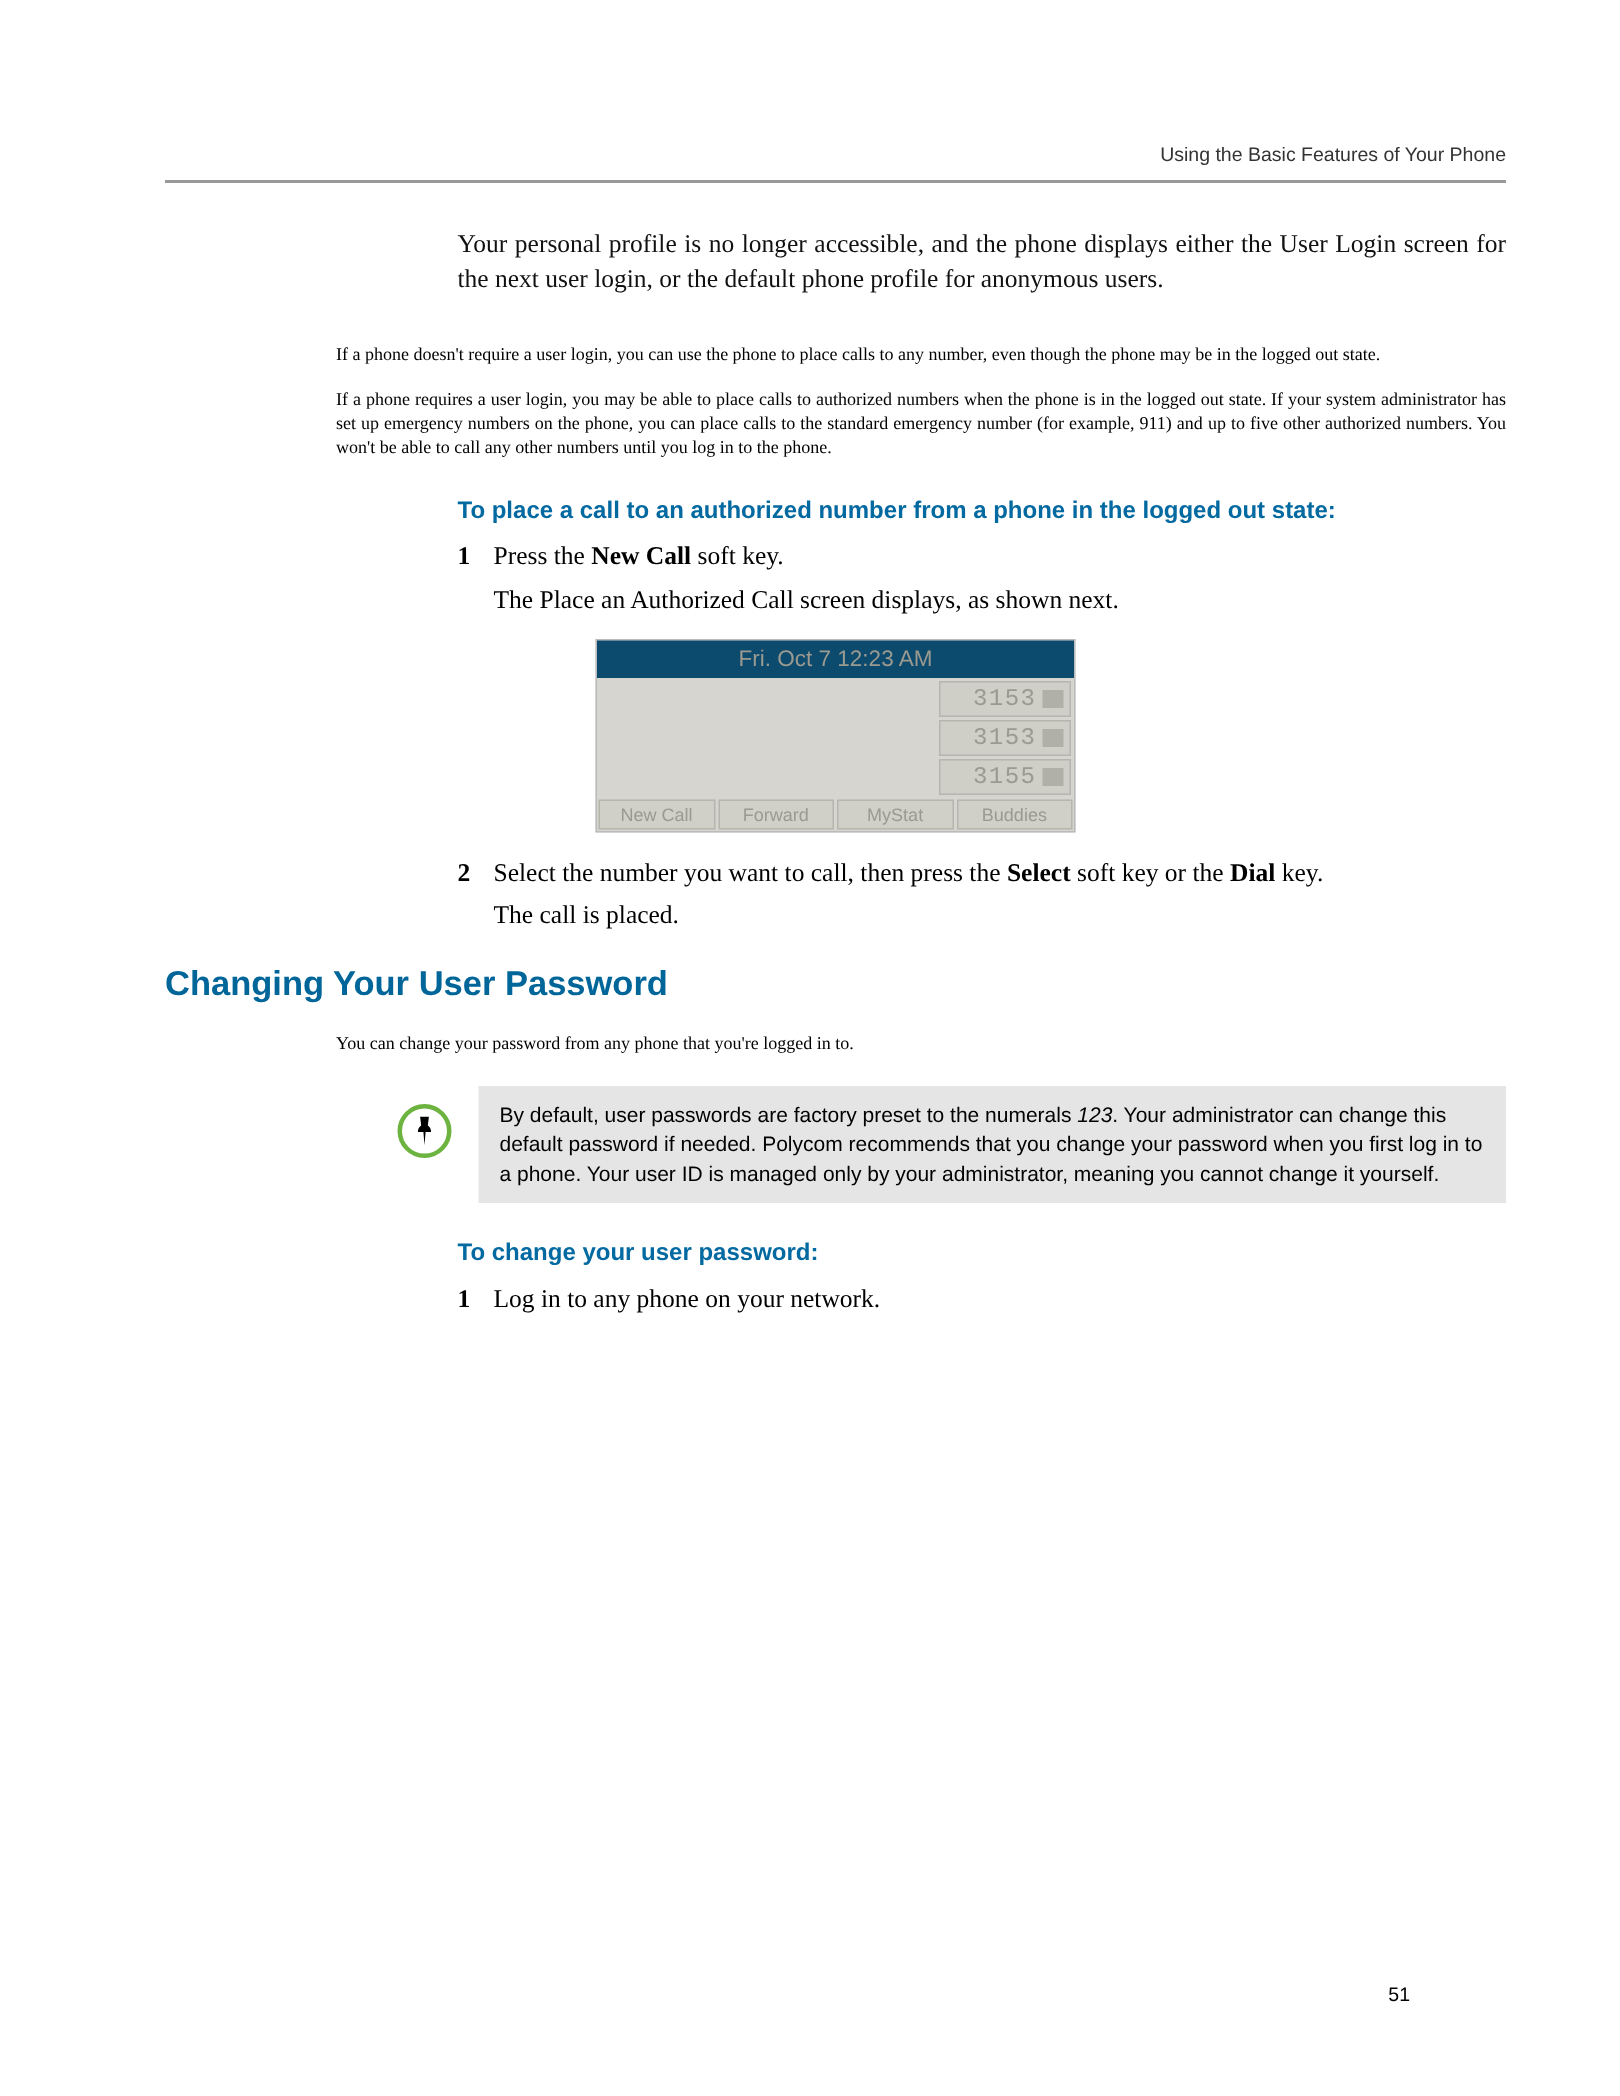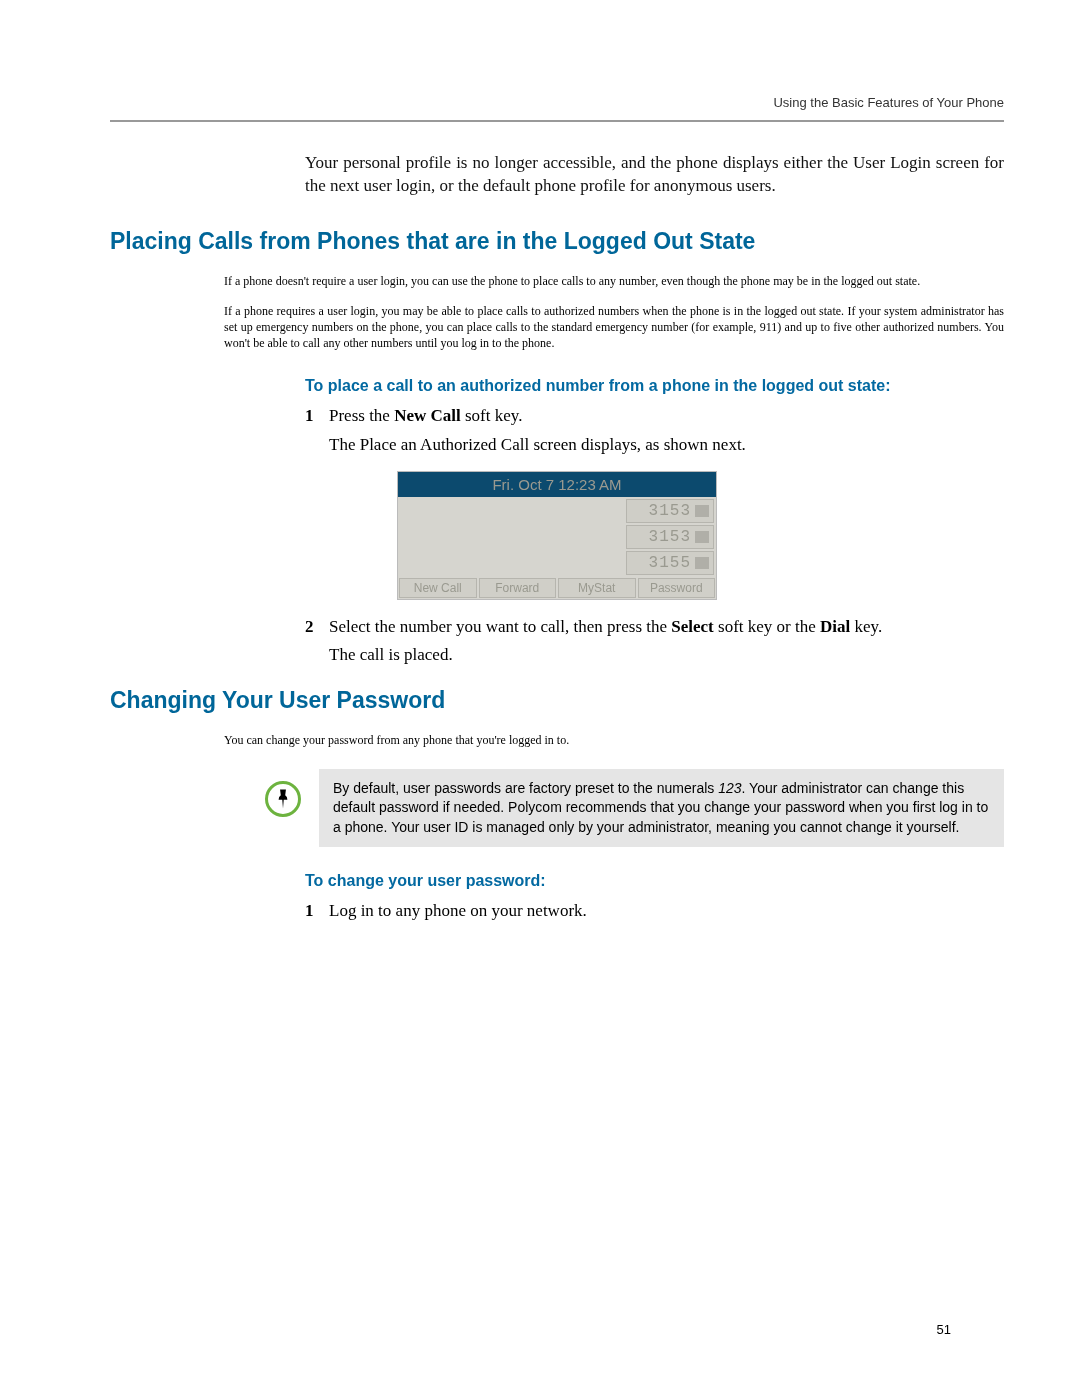--- a/index.html
+++ b/index.html
@@ -152,35 +152,34 @@
     padding: 10px 14px;
     font-family: Arial, Helvetica, sans-serif;
     font-size: 14px;
     line-height: 1.4;
     color: #000;
     flex:1;
   }
   .page-number {
     position: absolute;
     bottom: 60px;
-    right: 129px;
+    right: 140px;
     font-size: 13px;
     font-family: Arial, sans-serif;
   }
 </style>
 </head>
 <body>
 
 <div class="page">
   <div class="header-title">Using the Basic Features of Your Phone</div>
   <hr class="header-rule">
 
   <p class="body-text intro-para">Your personal profile is no longer accessible, and the phone displays either the User Login screen for the next user login, or the default phone profile for anonymous users.</p>
 
-  <h2 class="section-heading">Placing Calls from Phones that are in the Logged Out State</h2>
 
   <p class="para">If a phone doesn't require a user login, you can use the phone to place calls to any number, even though the phone may be in the logged out state.</p>
   <p class="para">If a phone requires a user login, you may be able to place calls to authorized numbers when the phone is in the logged out state. If your system administrator has set up emergency numbers on the phone, you can place calls to the standard emergency number (for example, 911) and up to five other authorized numbers. You won't be able to call any other numbers until you log in to the phone.</p>
 
   <p class="subheading">To place a call to an authorized number from a phone in the logged out state:</p>
 
   <div class="step-row">
     <span class="step-num">1</span>
     <span class="step-text">
       <span>Press the </span><span class="bold">New Call</span><span> soft key.</span>
@@ -204,21 +203,21 @@
         <div class="phone-line">
             <span>3155</span>
             <span class="phone-line-ico"></span>
           </div>
       </div>
     </div>
     <div class="phone-softkeys">
       <div class="phone-softkey">New Call</div>
       <div class="phone-softkey">Forward</div>
       <div class="phone-softkey">MyStat</div>
-      <div class="phone-softkey">Password</div>
+      <div class="phone-softkey">Buddies</div>
     </div>
   </div>
 
   <div class="step-row">
     <span class="step-num">2</span>
     <span class="step-text">
       <span>Select the number you want to call, then press the </span><span class="bold">Select</span><span> soft key or the </span><span class="bold">Dial</span><span> key.</span>
     </span>
   </div>
   <p class="step-follow">The call is placed.</p>

